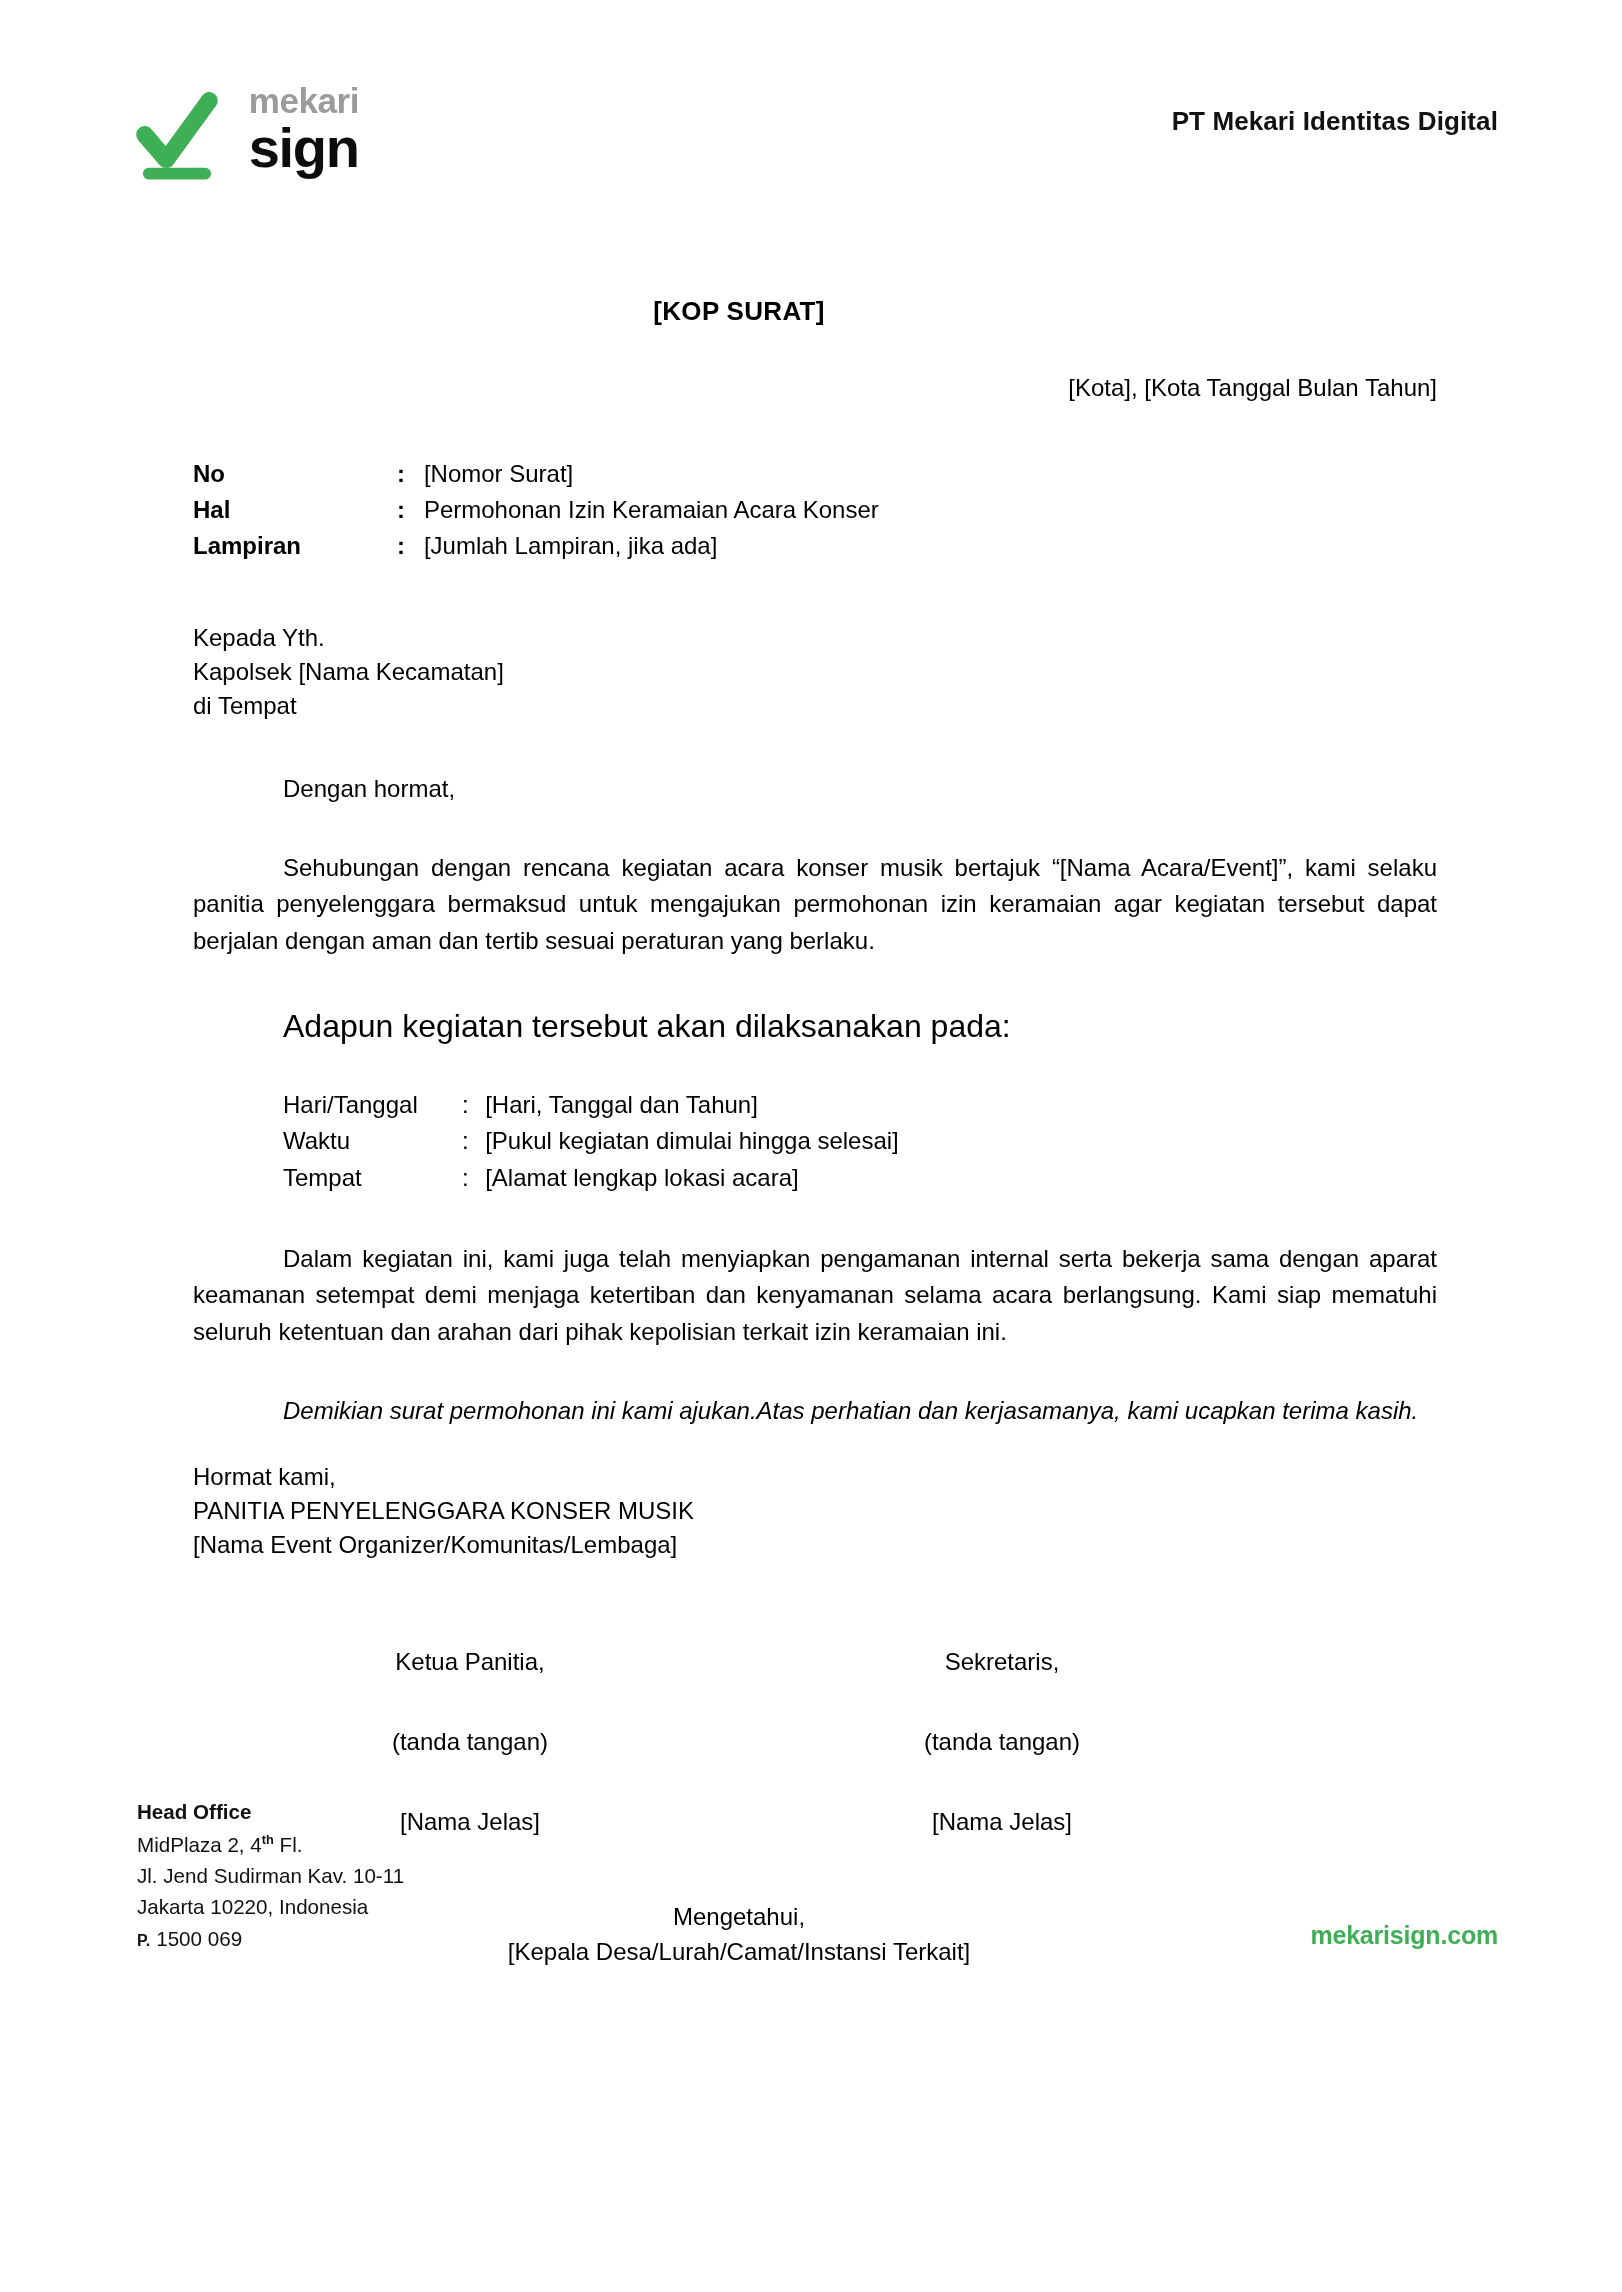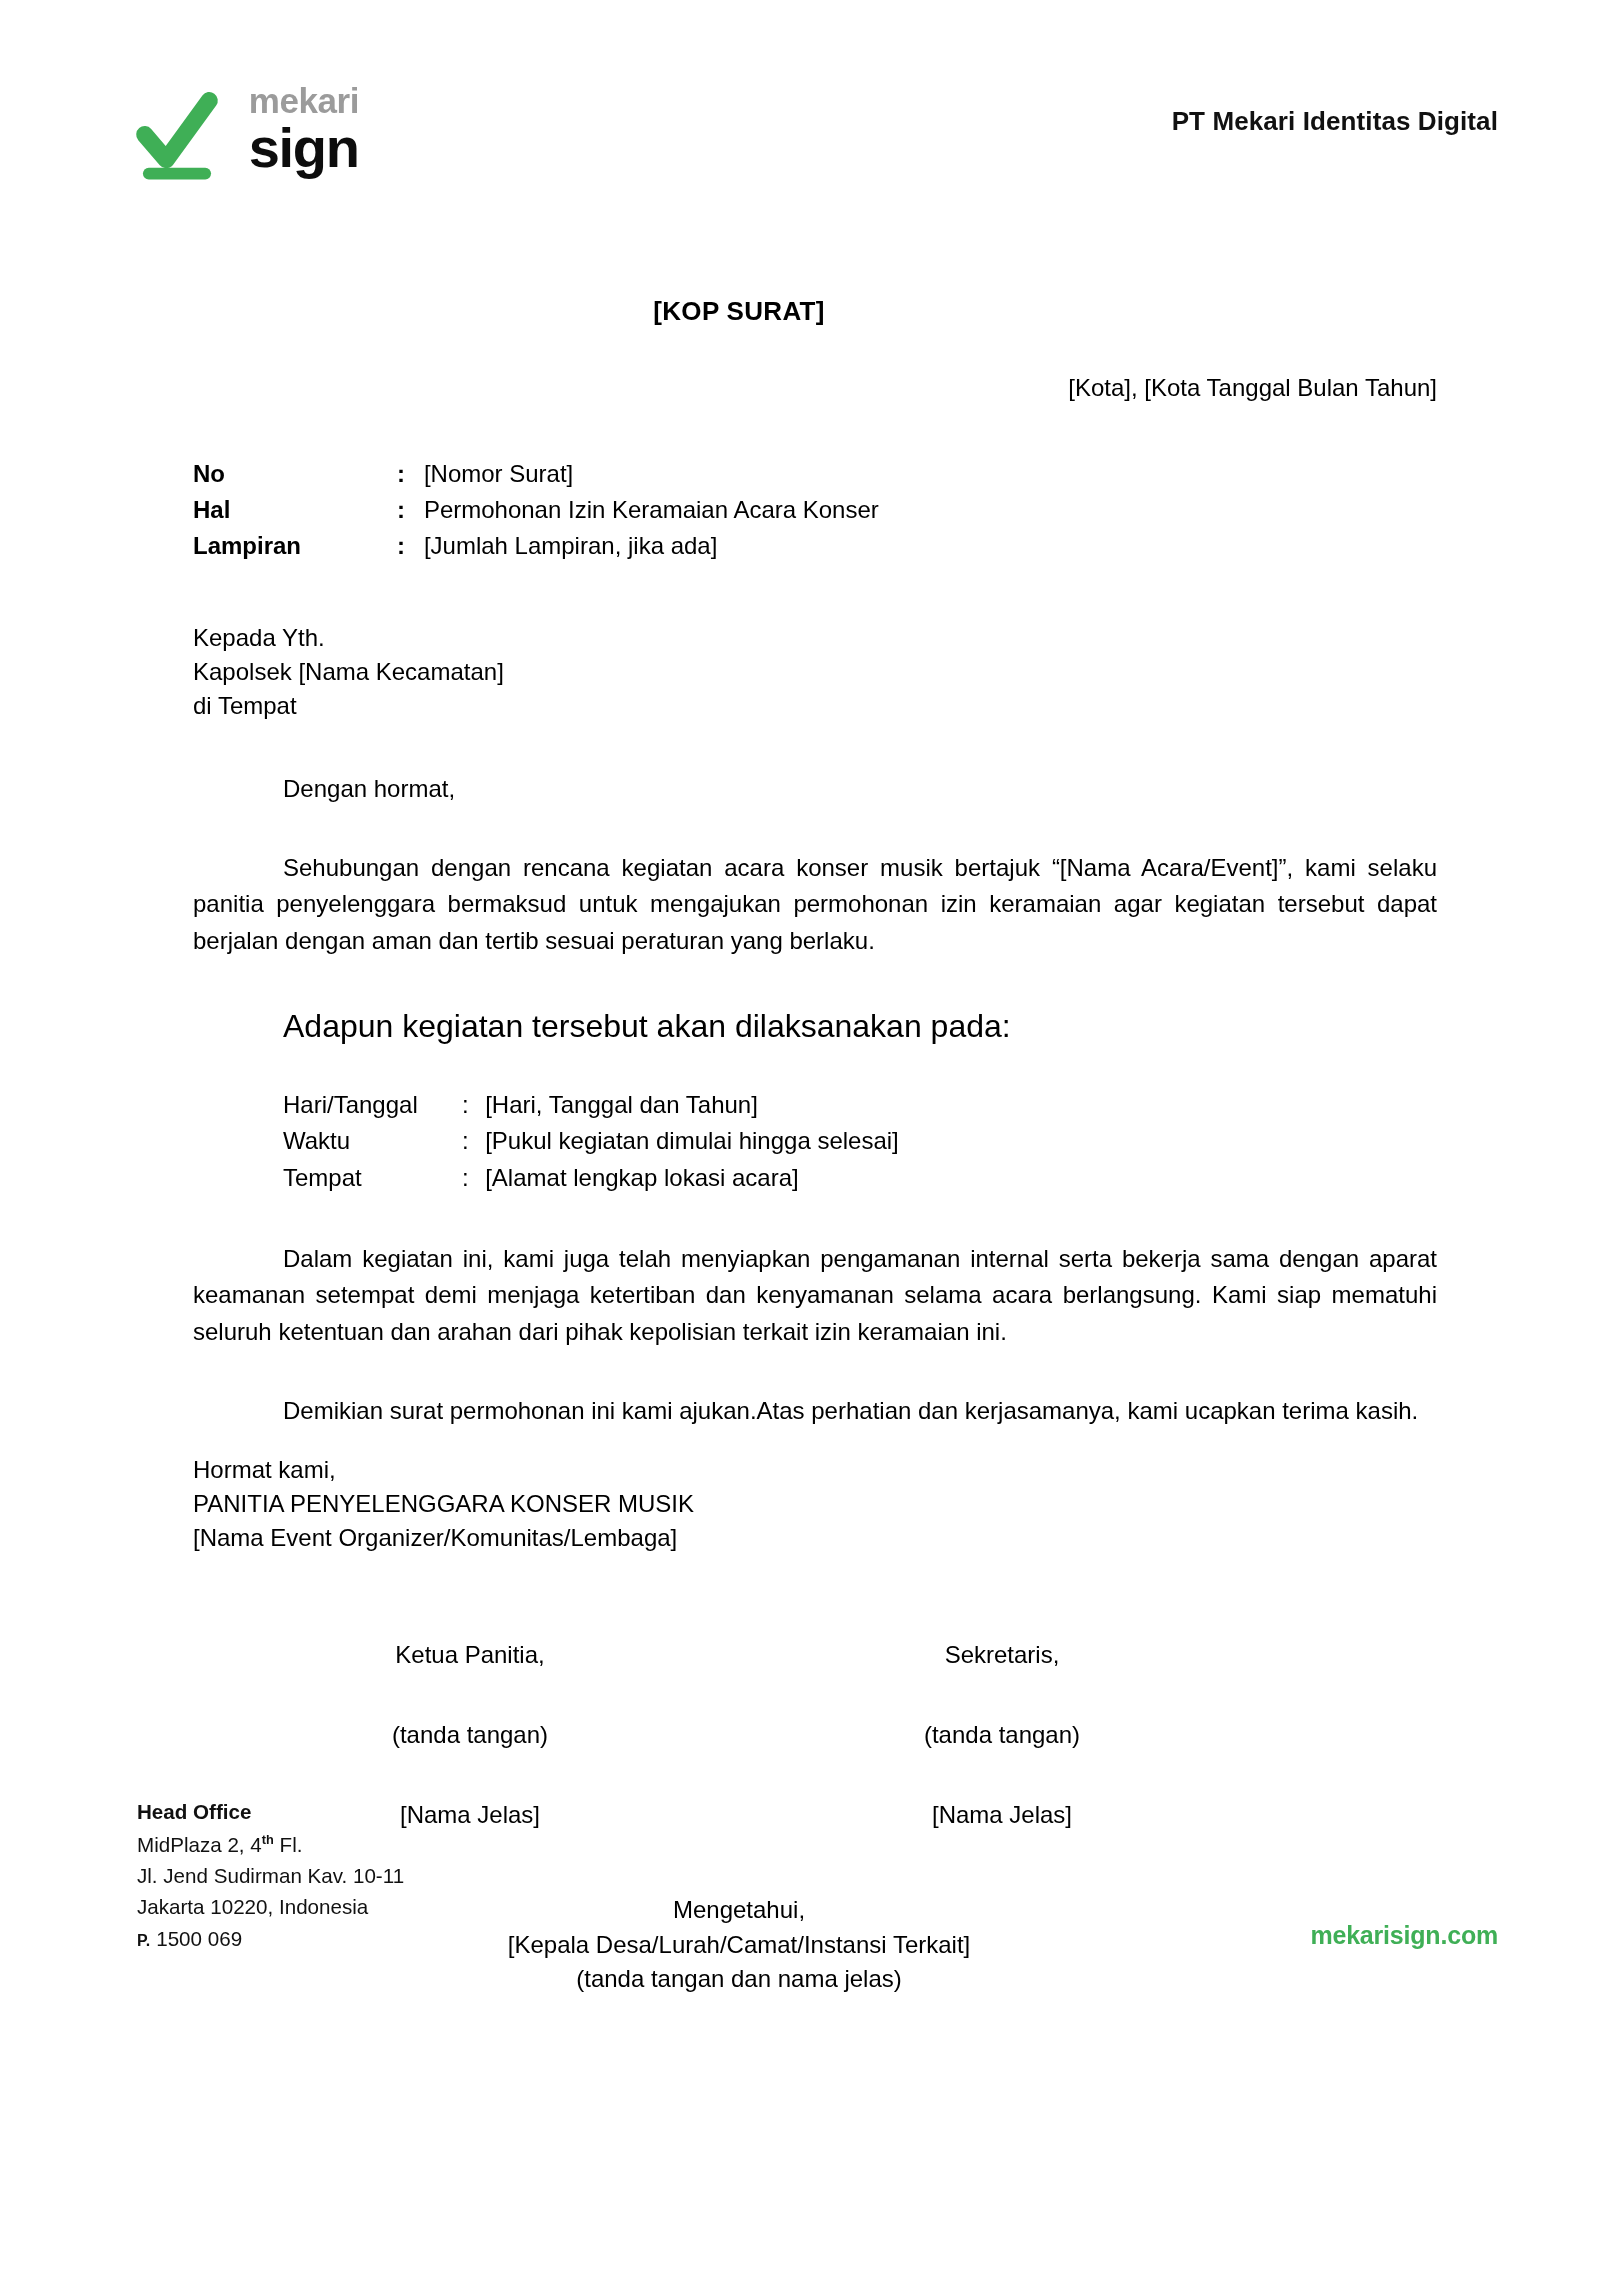--- a/index.html
+++ b/index.html
@@ -124,21 +124,21 @@
   }
 
   p.para {
     font-size: 24px;
     line-height: 1.52;
     text-align: justify;
     text-justify: inter-word;
     margin: 0 0 43px 0;
     text-indent: 90px;
   }
-  p.para.last-block { margin-bottom: 23px; }
+  p.para.last-block { margin-bottom: 30px; font-style: italic; }
 
   .lead-in {
     font-size: 32px;
     margin: 0 0 39px 0;
     padding-left: 90px;
     line-height: 1.5;
   }
 
   .details {
     border-collapse: collapse;
@@ -328,21 +328,20 @@
       <div class="sign-col second">
         <div class="s-role">Sekretaris,</div>
         <div class="s-sig">(tanda tangan)</div>
         <div class="s-name">[Nama Jelas]</div>
       </div>
     </div>
 
     <div class="approval">
       <div>Mengetahui,</div>
       <div>[Kepala Desa/Lurah/Camat/Instansi Terkait]</div>
-      <div>(tanda tangan dan nama jelas)</div>
     </div>
 
   </div>
 
   <div class="footer">
     <div class="footer-address">
       <div class="f-title">Head Office</div>
       <div class="f-line"><span>MidPlaza 2, 4</span><sup>th</sup><span> Fl.</span></div>
       <div class="f-line">Jl. Jend Sudirman Kav. 10-11</div>
       <div class="f-line">Jakarta 10220, Indonesia</div>

